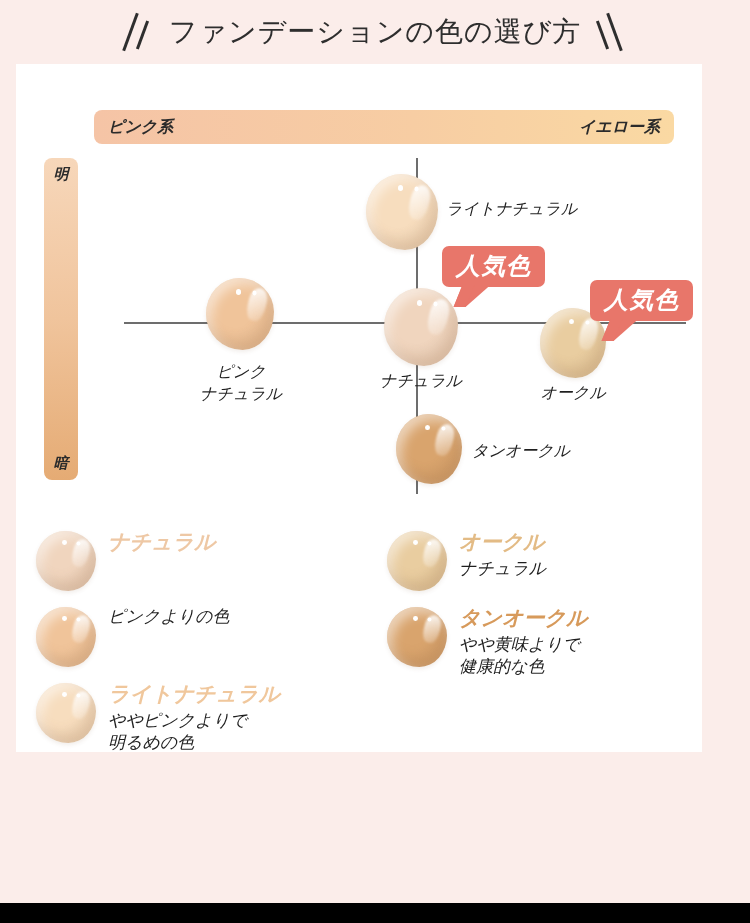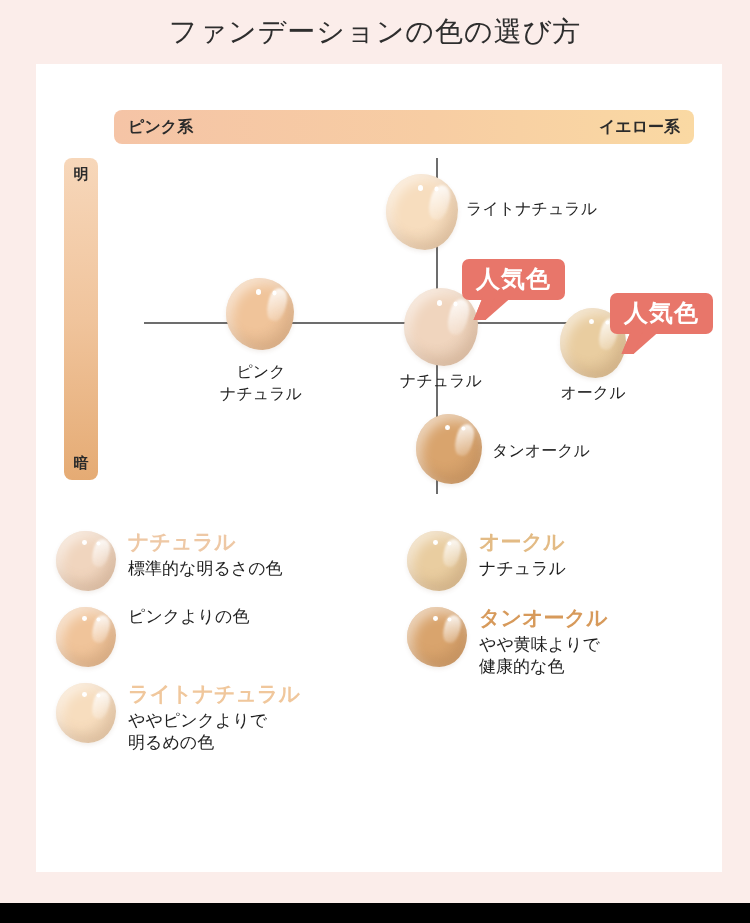--- a/index.html
+++ b/index.html
@@ -17,21 +17,20 @@
 
   
   .title-wrap {
     position: absolute;
     left: 0; top: 0;
     width: 750px; height: 64px;
     display: flex;
     align-items: center;
     justify-content: center;
     gap: 14px;
-    flex-direction: column;
   }
   .title-text {
     font-size: 28px;
     font-weight: 500;
     color: #2e2e2e;
     letter-spacing: 1px;
     white-space: nowrap;
   }
   .slash {
     width: 30px; height: 44px;
@@ -46,23 +45,24 @@
     display: block;
   }
   .slash-left i:nth-child(1) { left: 4px;  transform: rotate(20deg); }
   .slash-left i:nth-child(2) { left: 16px; transform: rotate(20deg); height: 30px; top: 10px;}
   .slash-right i:nth-child(1) { left: 6px;  transform: rotate(-20deg); height: 30px; top: 10px;}
   .slash-right i:nth-child(2) { left: 18px; transform: rotate(-20deg); }
 
   
   .card {
     position: absolute;
-    left: 36px; top: 64px;
-    width: 686px; height: 808px;
+    left: 16px; top: 64px;
+    width: 686px; height: 688px;
     background: #ffffff;
+    font-style: italic;
   }
 
   
   .hue-bar {
     position: absolute;
     left: 78px; top: 46px;
     width: 580px; height: 34px;
     border-radius: 8px;
     background: linear-gradient(to right, #f5c4a6 0%, #f7cda3 55%, #fad9a3 100%);
     display: flex;
@@ -163,21 +163,20 @@
   .badge {
     position: absolute;
     background: #e8766a;
     border-radius: 7px;
     color: #fff;
     font-size: 24px;
     font-weight: 700;
     padding: 8px 14px 9px;
     letter-spacing: 1px;
     line-height: 1;
-    margin-top: 13px;
   }
   .badge .tail {
     position: absolute;
     width: 0; height: 0;
     bottom: -20px;
     left: 16px;
     border-left: 12px solid #e8766a;
     border-right: 16px solid transparent;
     border-top: 22px solid #e8766a;
     border-bottom: 0;
@@ -307,21 +306,20 @@
     </div>
   </div>
 
   <div class="legend">
     <div class="legend-col left">
 
       <div class="legend-item">
         <div class="legend-blob" id="lg-l0-blob" style="background: radial-gradient(circle at 36% 30%, rgb(240, 213, 190), rgb(240, 213, 190) 45%, rgba(0, 0, 0, 0.08) 120%), rgb(240, 213, 190);"></div>
         <div>
           <div class="legend-name" id="lg-l0-name" style="color: rgb(238, 200, 165);">ナチュラル</div>
-          <div class="legend-desc">標準的な明るさの色</div>
         </div>
       </div>
 
       <div class="legend-item">
         <div class="legend-blob" id="lg-l1-blob" style="background: radial-gradient(circle at 36% 30%, rgb(240, 196, 154), rgb(240, 196, 154) 45%, rgba(0, 0, 0, 0.08) 120%), rgb(240, 196, 154);"></div>
         <div>
           <div class="legend-desc">ピンクよりの色</div>
         </div>
       </div>
 

